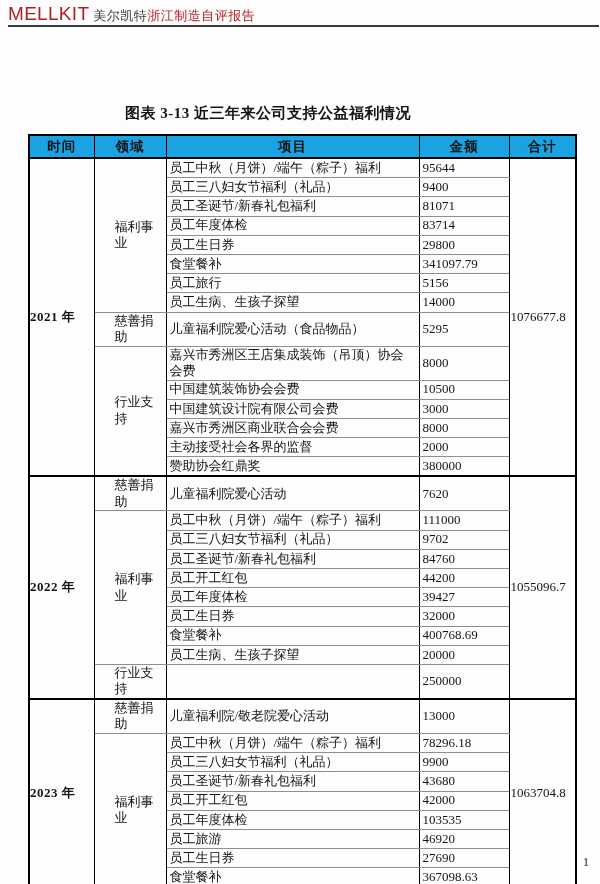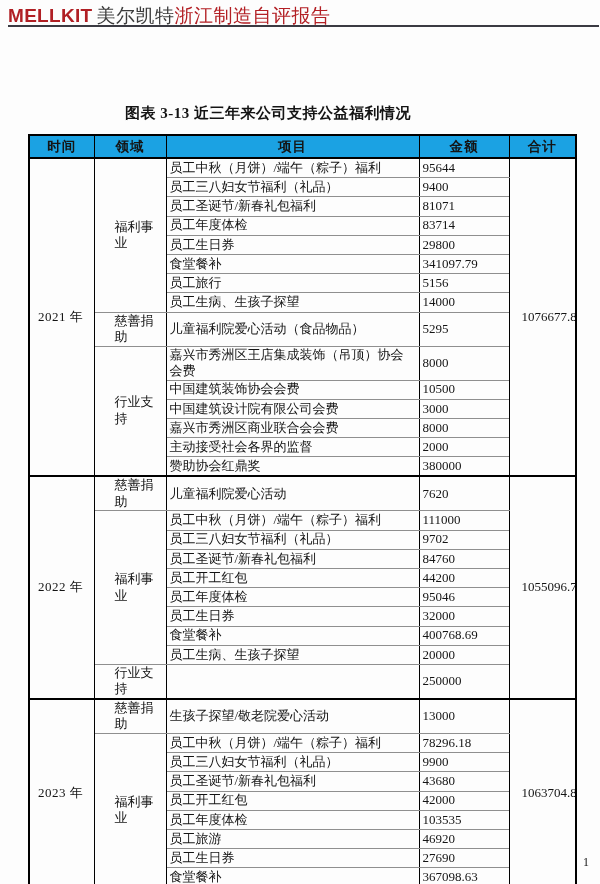--- a/index.html
+++ b/index.html
@@ -8,23 +8,23 @@
     background:#fdfdfd; color:#141414;
     font-family:"Liberation Serif", serif;
     overflow:hidden;
   }
   .page { position:absolute; inset:0; }
 
   
   .masthead { position:absolute; top:3px; left:8px; white-space:nowrap; }
   .brand {
     font-family:"Liberation Sans", sans-serif;
-    font-size:19px; font-weight:700; color:#B01F24; letter-spacing:.3px;
-  }
-  .cn { font-size:19px; letter-spacing:.5px; }
+    font-size:19px; font-weight:400; color:#B01F24; letter-spacing:.3px;
+  }
+  .cn { font-size:13px; letter-spacing:.5px; }
   .cn-dark { color:#3C3C3C; }
   .cn-red  { color:#B32025; }
   .rule {
     position:absolute; top:25px; left:8px; width:591px; height:0;
     border-top:2px solid #3A3A42;
   }
 
   
   .para {
     position:absolute; top:36px; left:27px; width:549px;
@@ -52,23 +52,23 @@
     height:21px; padding:0; letter-spacing:1px;
   }
   .wtable td {
     border-left:1.6px solid #000; border-right:1.6px solid #000;
     border-top:1px solid #8F8F8F; border-bottom:1px solid #8F8F8F;
     font-size:13px; line-height:16.5px; height:18.2px;
     padding:0 3px; vertical-align:middle; text-align:left;
     overflow:hidden;
   }
   .wtable tr.sec-start td { border-top:2.5px solid #000; }
-  .wtable td.year  { padding-left:8px; letter-spacing:.5px; }
+  .wtable td.year  { padding-left:0; letter-spacing:.5px;font-weight:bold; }
   .wtable td.field { padding-left:20px; }
-  .wtable td.total { padding-left:12px; }
+  .wtable td.total { padding-left:1px; }
 
   .pagenum { position:absolute; top:855px; left:583px; font-size:12px; }
 </style>
 </head>
 <body>
 
 <div class="page">
 
   <div class="masthead">
     <span class="brand">MELLKIT</span>
@@ -185,21 +185,21 @@
       <tr>
         <td class="proj">员工圣诞节/新春礼包福利</td>
         <td class="amt">84760</td>
       </tr>
       <tr>
         <td class="proj">员工开工红包</td>
         <td class="amt">44200</td>
       </tr>
       <tr>
         <td class="proj">员工年度体检</td>
-        <td class="amt">95046</td>
+        <td class="amt">39427</td>
       </tr>
       <tr>
         <td class="proj">员工生日券</td>
         <td class="amt">32000</td>
       </tr>
       <tr>
         <td class="proj">食堂餐补</td>
         <td class="amt">400768.69</td>
       </tr>
       <tr>
@@ -208,21 +208,21 @@
       </tr>
       <tr>
         <td class="field">行业支持</td>
         <td class="proj"></td>
         <td class="amt">250000</td>
       </tr>
 
       <tr class="sec-start">
         <td class="year" rowspan="9">2023 年</td>
         <td class="field">慈善捐助</td>
-        <td class="proj">生孩子探望/敬老院爱心活动</td>
+        <td class="proj">儿童福利院/敬老院爱心活动</td>
         <td class="amt">13000</td>
         <td class="total" rowspan="9">1063704.8</td>
       </tr>
       <tr>
         <td class="field" rowspan="8">福利事业</td>
         <td class="proj">员工中秋（月饼）/端午（粽子）福利</td>
         <td class="amt">78296.18</td>
       </tr>
       <tr>
         <td class="proj">员工三八妇女节福利（礼品）</td>

